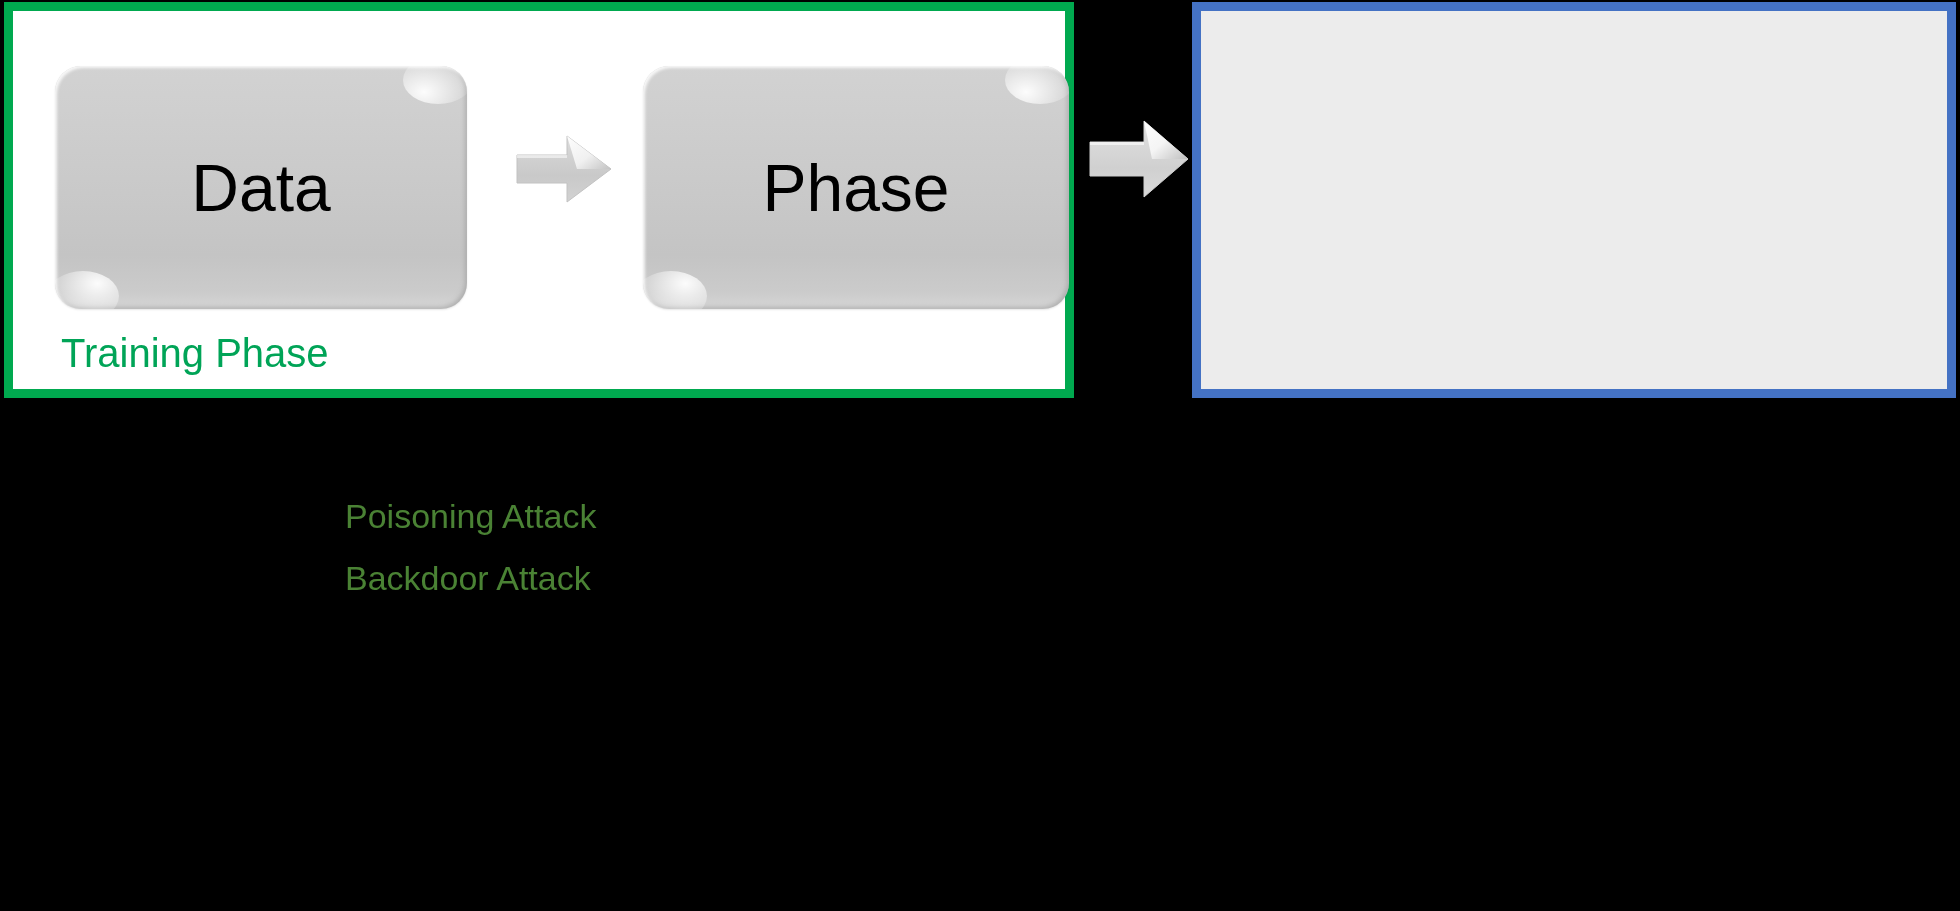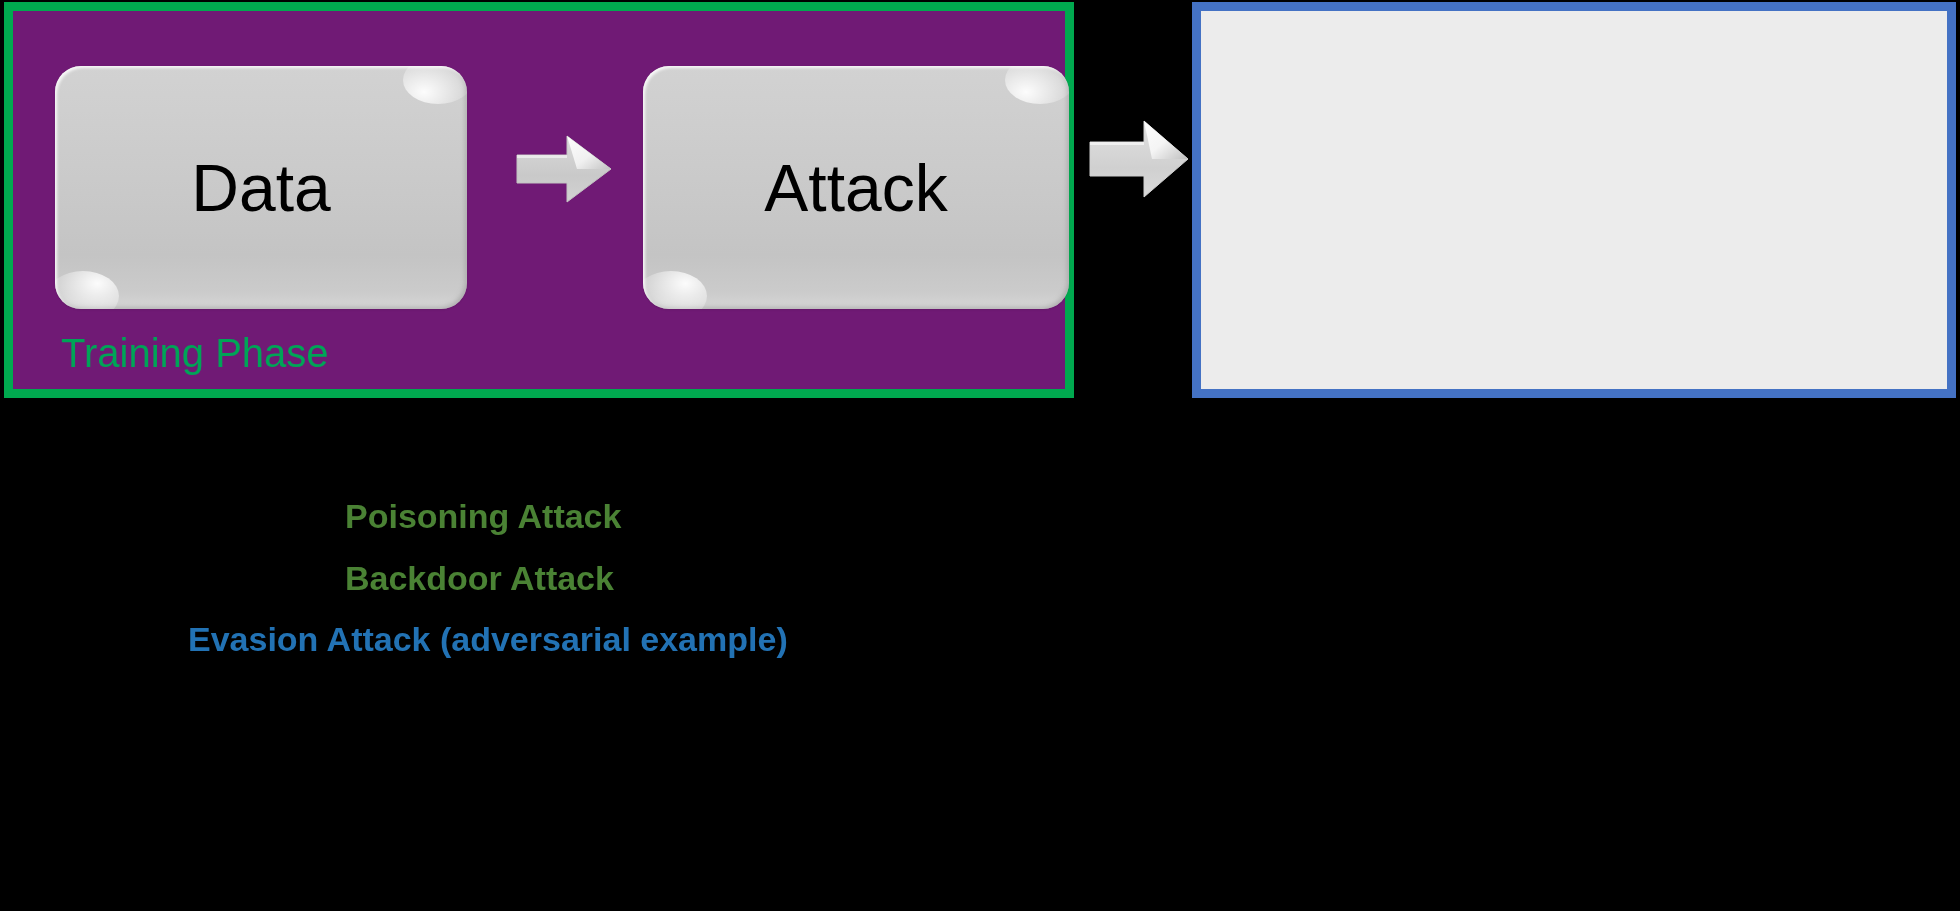--- a/index.html
+++ b/index.html
@@ -30,21 +30,21 @@
     position: absolute;
     box-sizing: border-box;
     background: #EFEFEF;
   }
   #training-panel {
     left: 4px;
     top: 2px;
     width: 1070px;
     height: 396px;
     border: 9px solid #00A94F;
-    background: #701a75;
+    background: #ffffff;
   }
   #deployment-panel {
     left: 1192px;
     top: 2px;
     width: 764px;
     height: 396px;
     border: 9px solid #4472C4;
     background: #ECECEC;
   }
 
@@ -121,21 +121,21 @@
   
   .block-arrow {
     position: absolute;
   }
   #arrow-data-model   { left: 502px;  top: 122px; width: 98px;  height: 72px; }
   #arrow-model-infer  { left: 1088px; top: 118px; width: 102px; height: 82px; }
 
   
   .attack-label {
     position: absolute;
-    font-weight: 700;
+    font-weight: 400;
     font-size: 34px;
     line-height: 1;
     white-space: nowrap;
     text-align: center;
   }
   #attack-poisoning { left: 345px; top: 499px; color: #4A8234; }
   #attack-backdoor  { left: 345px; top: 561px; color: #4A8234; text-align: center; }
   #attack-evasion   { left: 188px; top: 622px; color: #2272B4; }
 </style>
 </head>
@@ -143,21 +143,21 @@
 
 <div id="canvas">
 
   <div class="phase-panel" id="training-panel">
 
     <div class="stage-box" id="box-data">
       <span class="stage-label">Data</span>
     </div>
 
     <div class="stage-box" id="box-model">
-      <span class="stage-label">Attack</span>
+      <span class="stage-label">Phase</span>
     </div>
 
     <div class="phase-caption" id="caption-training">Training Phase</div>
 
     <div class="block-arrow" id="arrow-data-model">
       <svg width="98" height="72" viewBox="0 0 98 72" xmlns="http://www.w3.org/2000/svg">
         <defs>
           <linearGradient id="agr1" x1="0" y1="0" x2="0" y2="1">
             <stop offset="0%" stop-color="#E0E0E0"></stop>
             <stop offset="22%" stop-color="#D4D4D4"></stop>
@@ -208,15 +208,14 @@
     
 
     
     
   </div>
 
   <div class="attack-label" id="attack-poisoning">Poisoning Attack</div>
 
   <div class="attack-label" id="attack-backdoor">Backdoor Attack</div>
 
-  <div class="attack-label" id="attack-evasion">Evasion Attack (adversarial example)</div>
 
 </div>
 
 </body></html>

